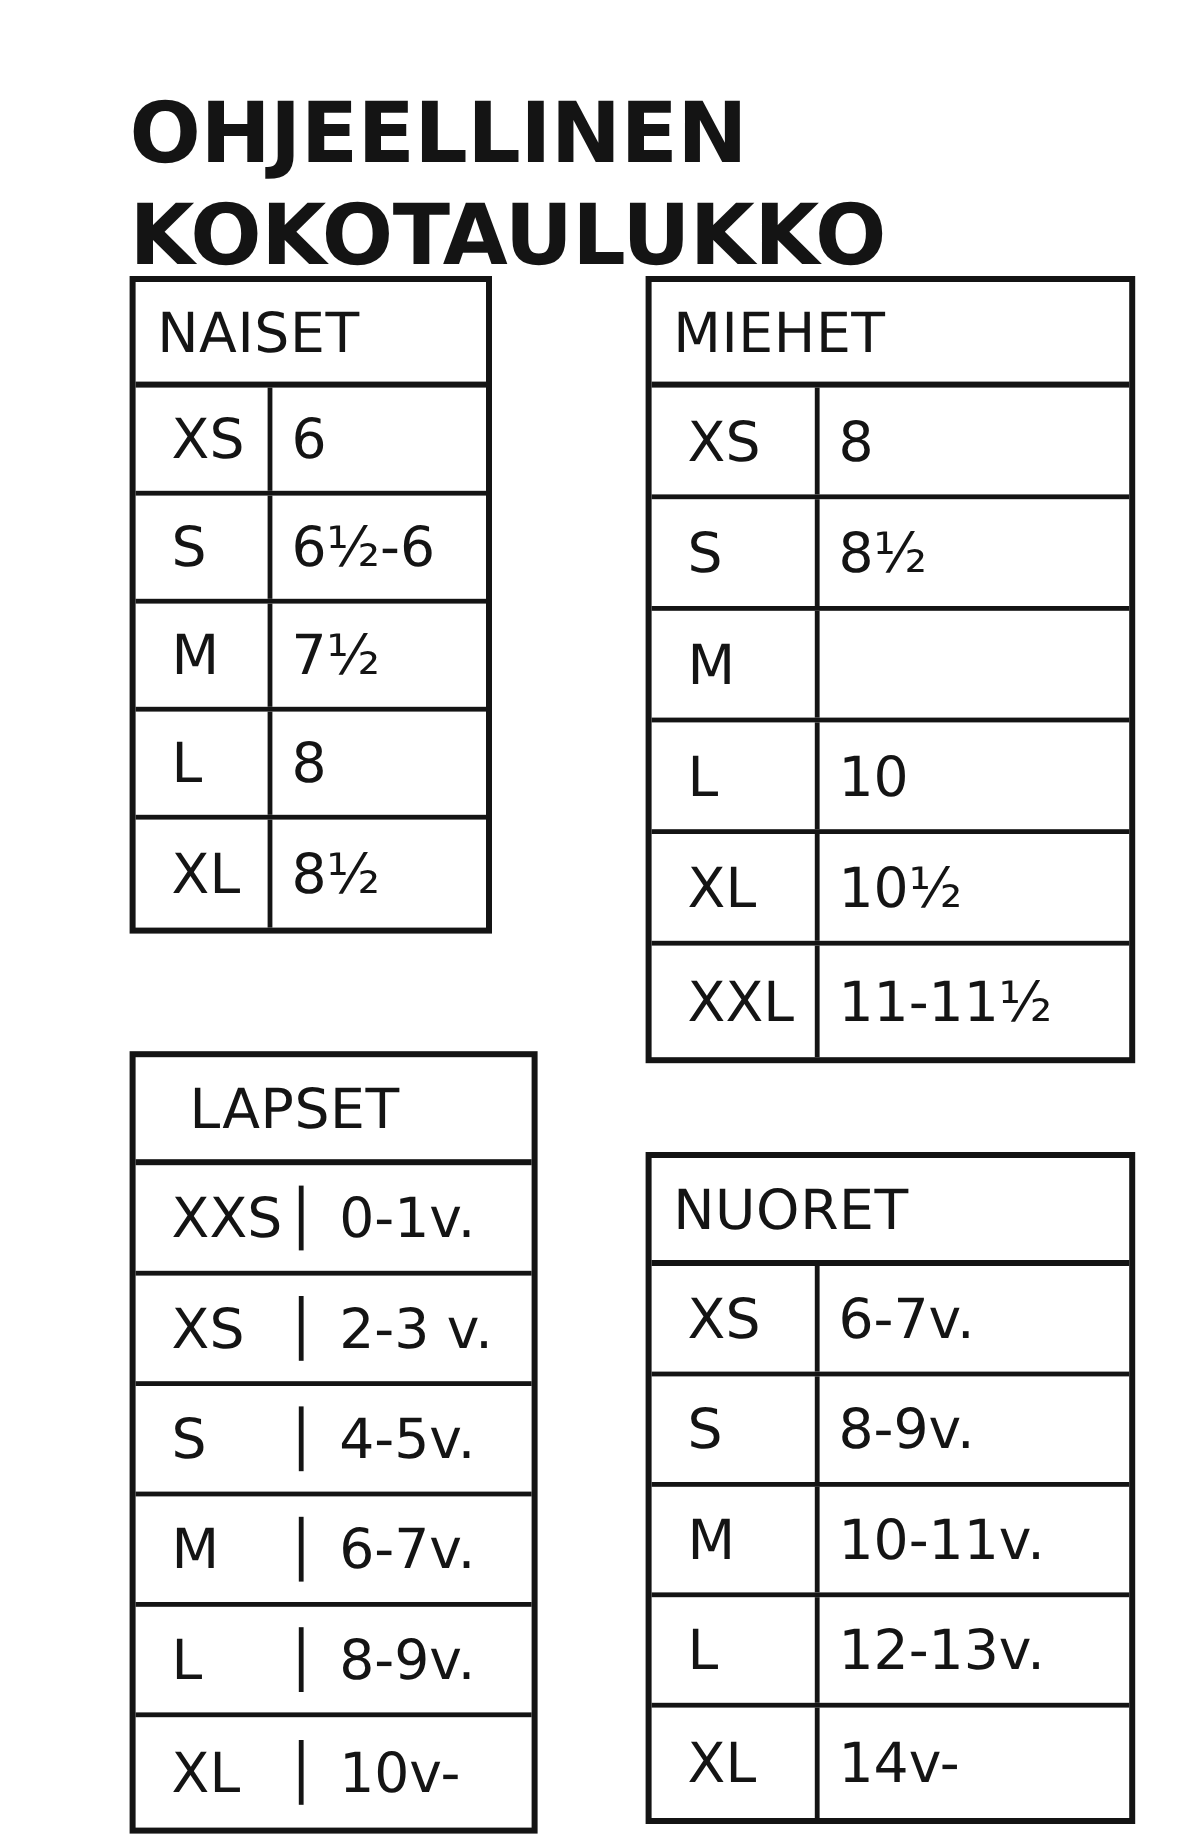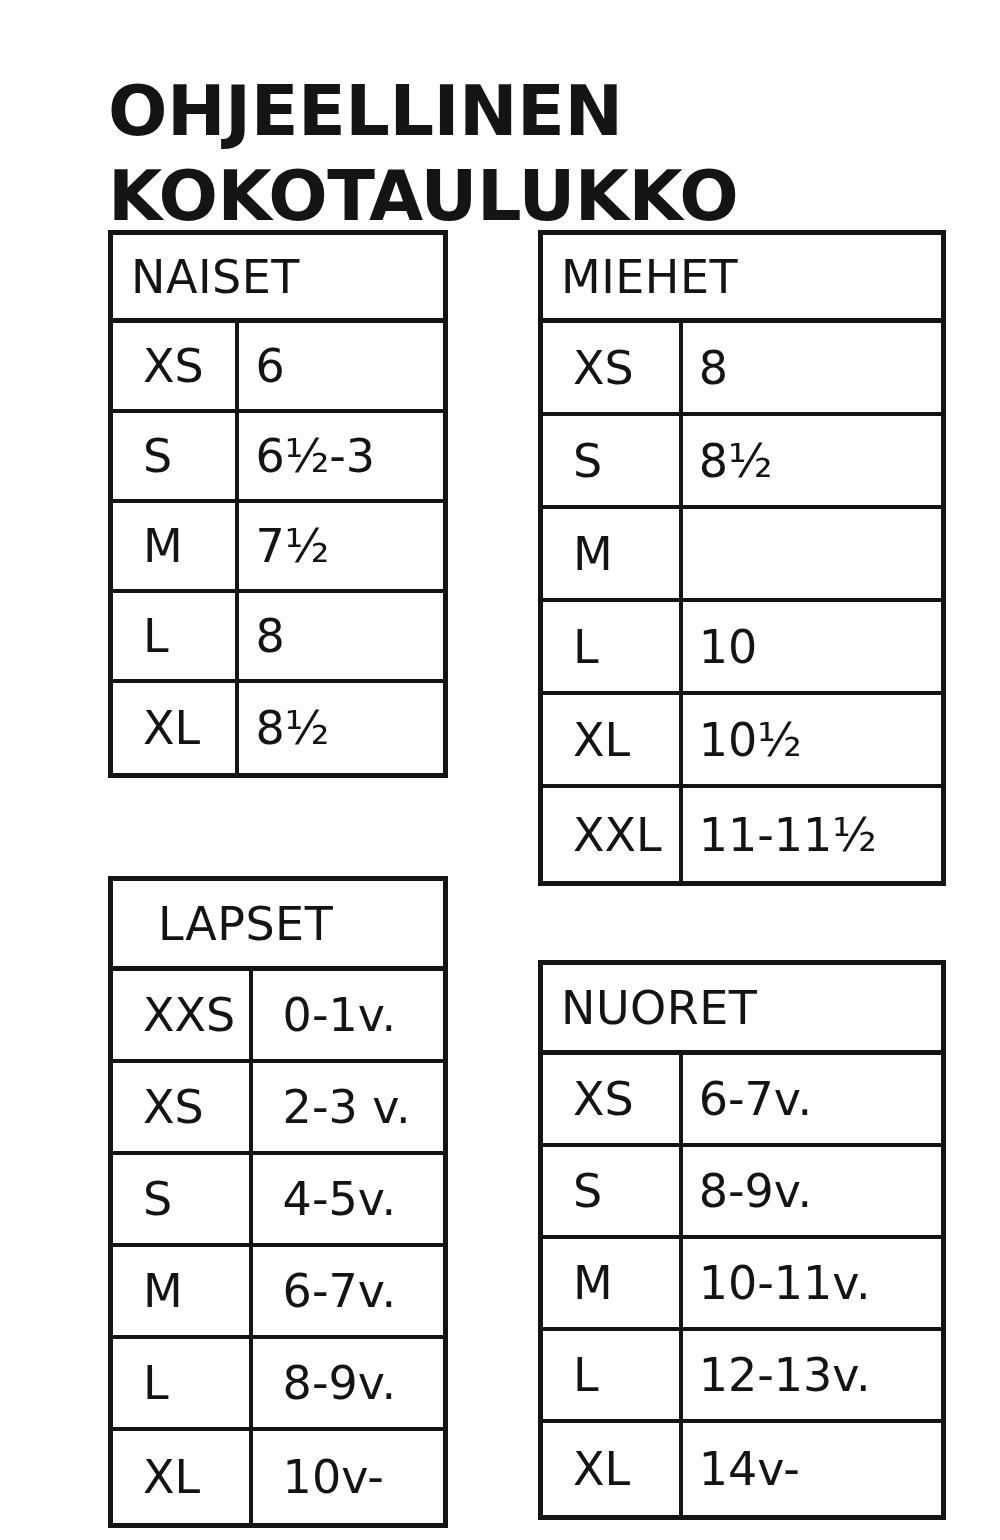--- a/index.html
+++ b/index.html
@@ -85,21 +85,21 @@
     padding-left: 16px;
     font-size: 46px;
     color: #141414;
     white-space: nowrap;
   }
 
   
   #table-naiset {
     left: 108px;
     top: 230px;
-    width: 340px;
+    width: 302px;
   }
   #table-naiset .tbl-head { height: 88px; }
   #table-naiset .tbl-row  { height: 90px; }
   #table-naiset .cell-size { width: 130px; }
   #table-naiset .cell-val  { width: 211px; }
 
   
   #table-miehet {
     left: 538px;
     top: 230px;
@@ -110,21 +110,21 @@
   #table-miehet .cell-size { width: 140px; }
   #table-miehet .cell-val  { width: 259px; }
 
   
   #table-lapset {
     left: 108px;
     top: 876px;
     width: 340px;
   }
   #table-lapset .tbl-head { height: 90px; padding-left: 45px; }
-  #table-lapset .tbl-row  { height: 92px; }
+  #table-lapset .tbl-row  { height: 92px; align-items: center; }
   #table-lapset .cell-size { width: 140px; }
   #table-lapset .cell-val  { width: 191px; padding-left: 30px; }
 
   
   #table-nuoret {
     left: 538px;
     top: 960px;
     width: 408px;
   }
   #table-nuoret .tbl-head { height: 90px; }
@@ -143,21 +143,21 @@
   </h1>
 
   <div class="size-table" id="table-naiset">
     <div class="tbl-head">NAISET</div>
     <div class="tbl-row">
       <div class="cell-size">XS</div>
       <div class="cell-val">6</div>
     </div>
     <div class="tbl-row">
       <div class="cell-size">S</div>
-      <div class="cell-val">6½-3</div>
+      <div class="cell-val">6½-6</div>
     </div>
     <div class="tbl-row">
       <div class="cell-size">M</div>
       <div class="cell-val">7½</div>
     </div>
     <div class="tbl-row">
       <div class="cell-size">L</div>
       <div class="cell-val">8</div>
     </div>
     <div class="tbl-row">

